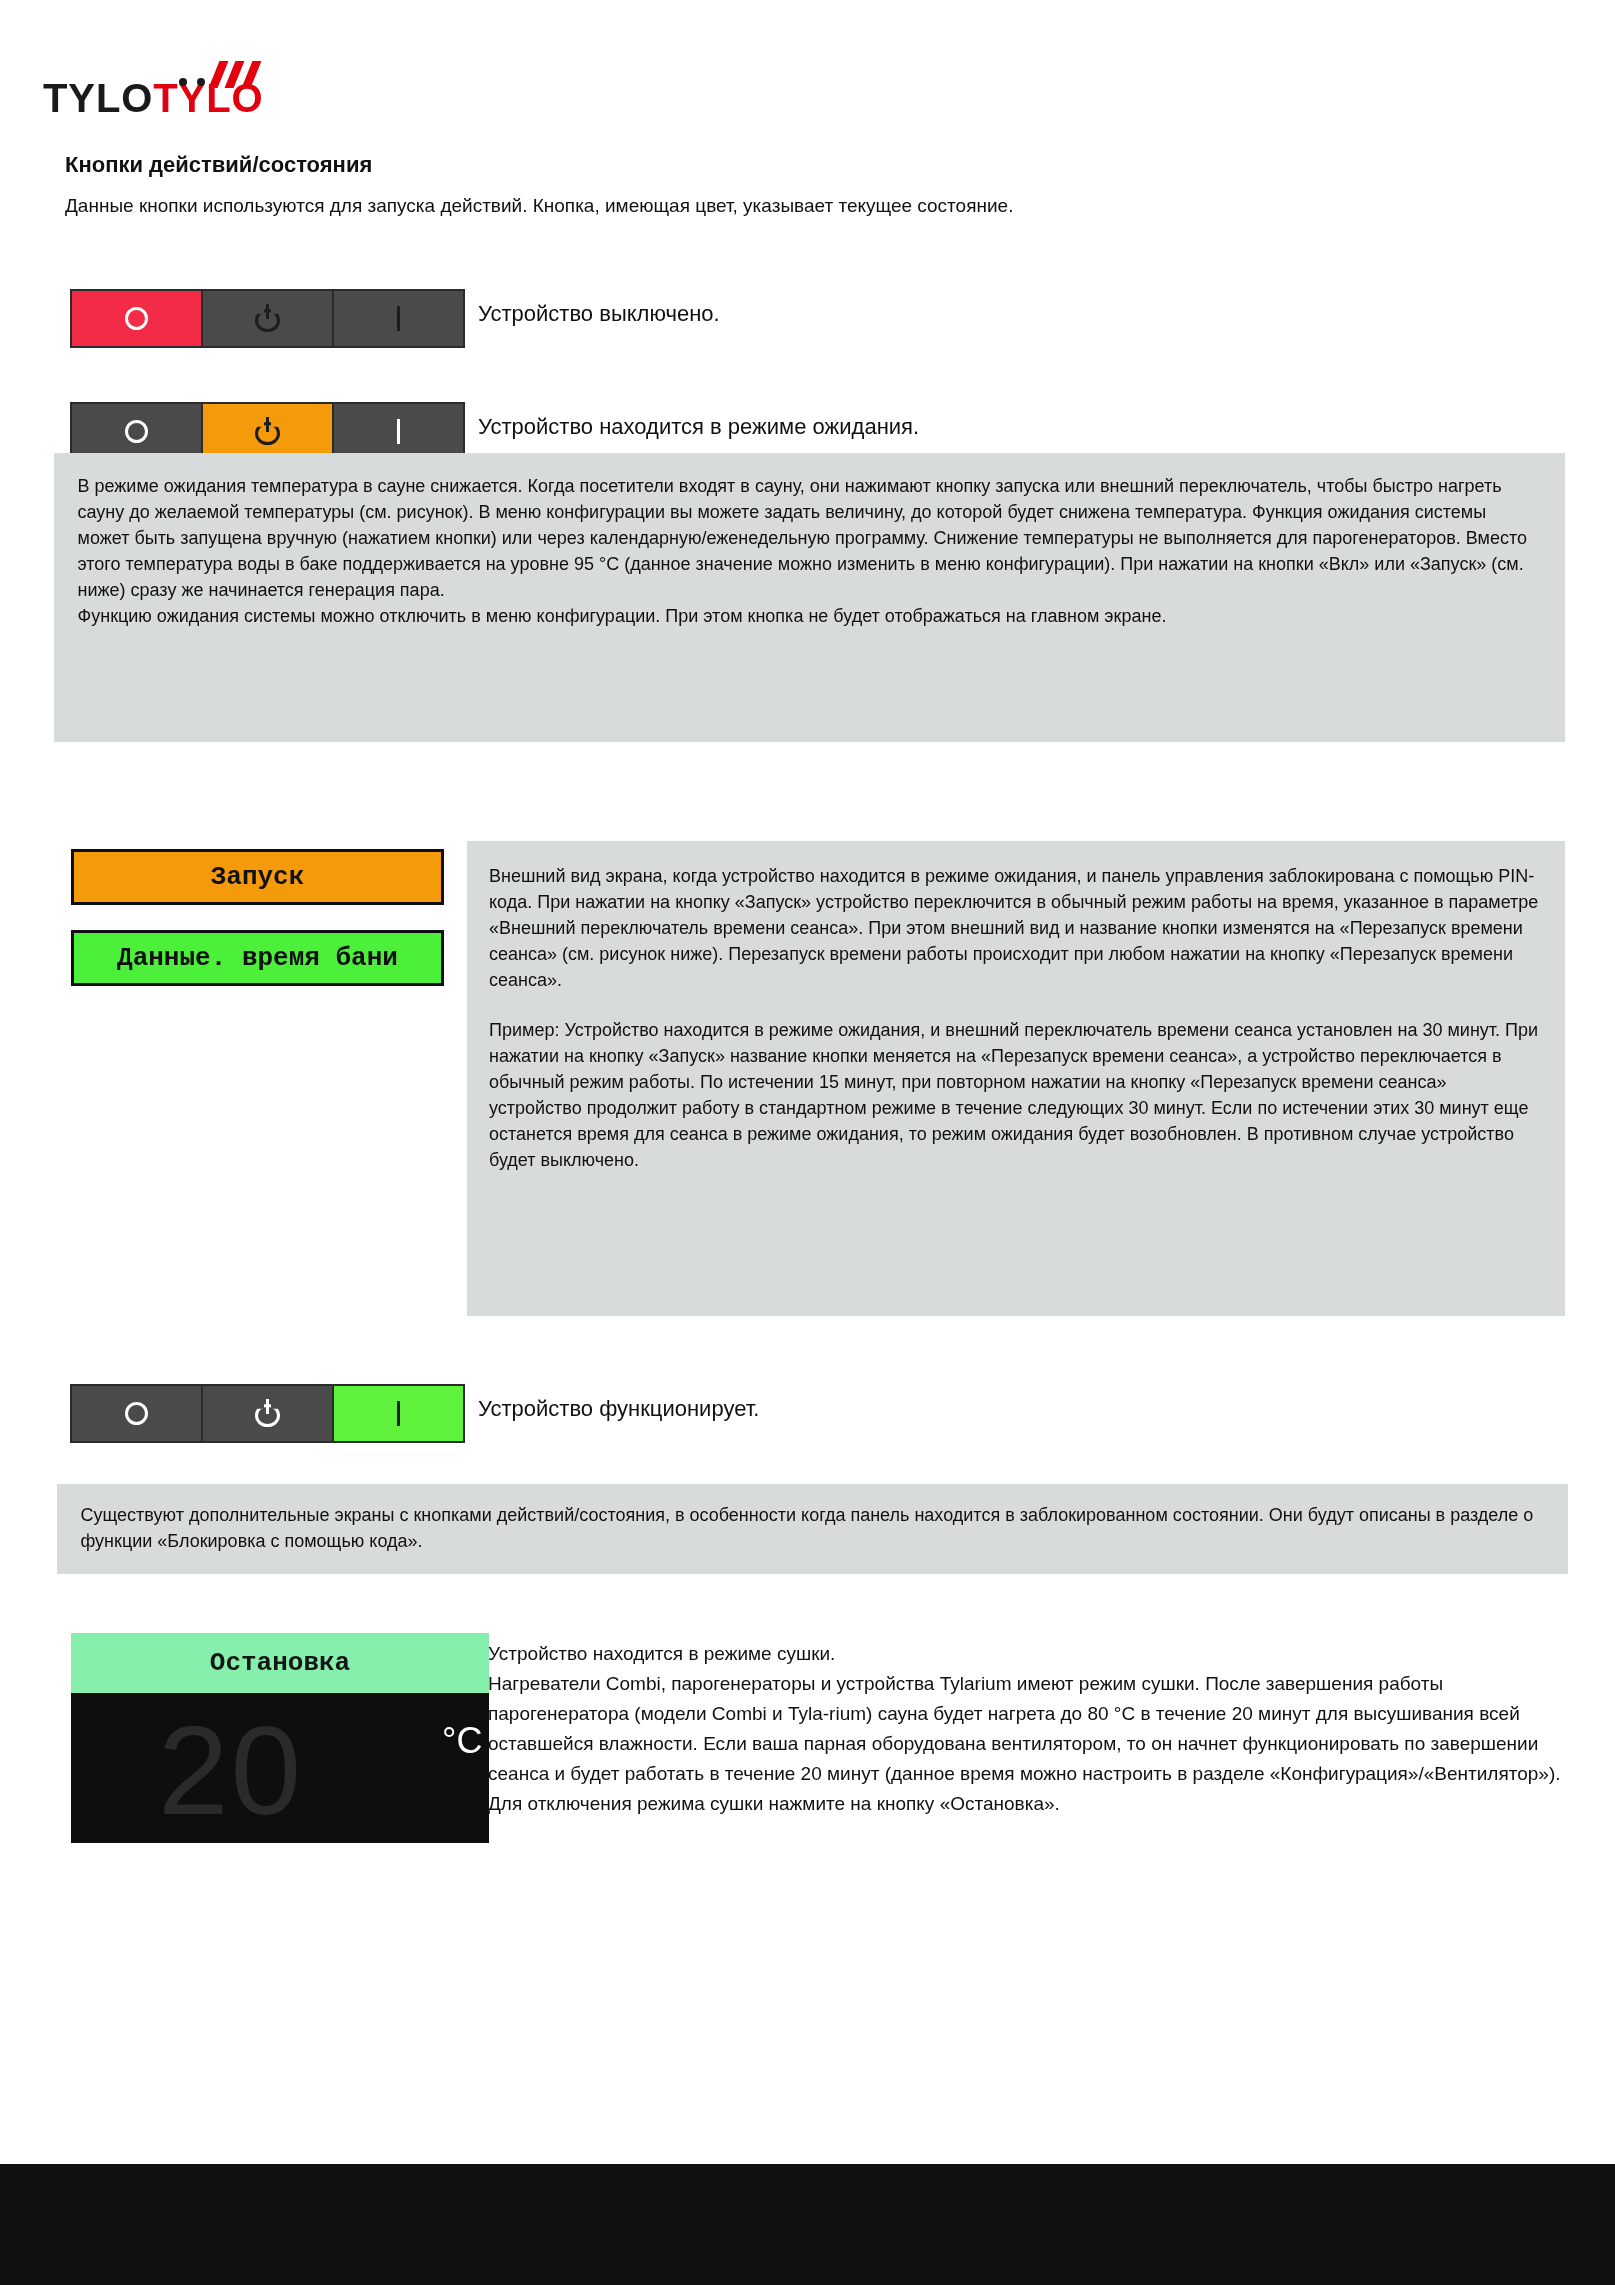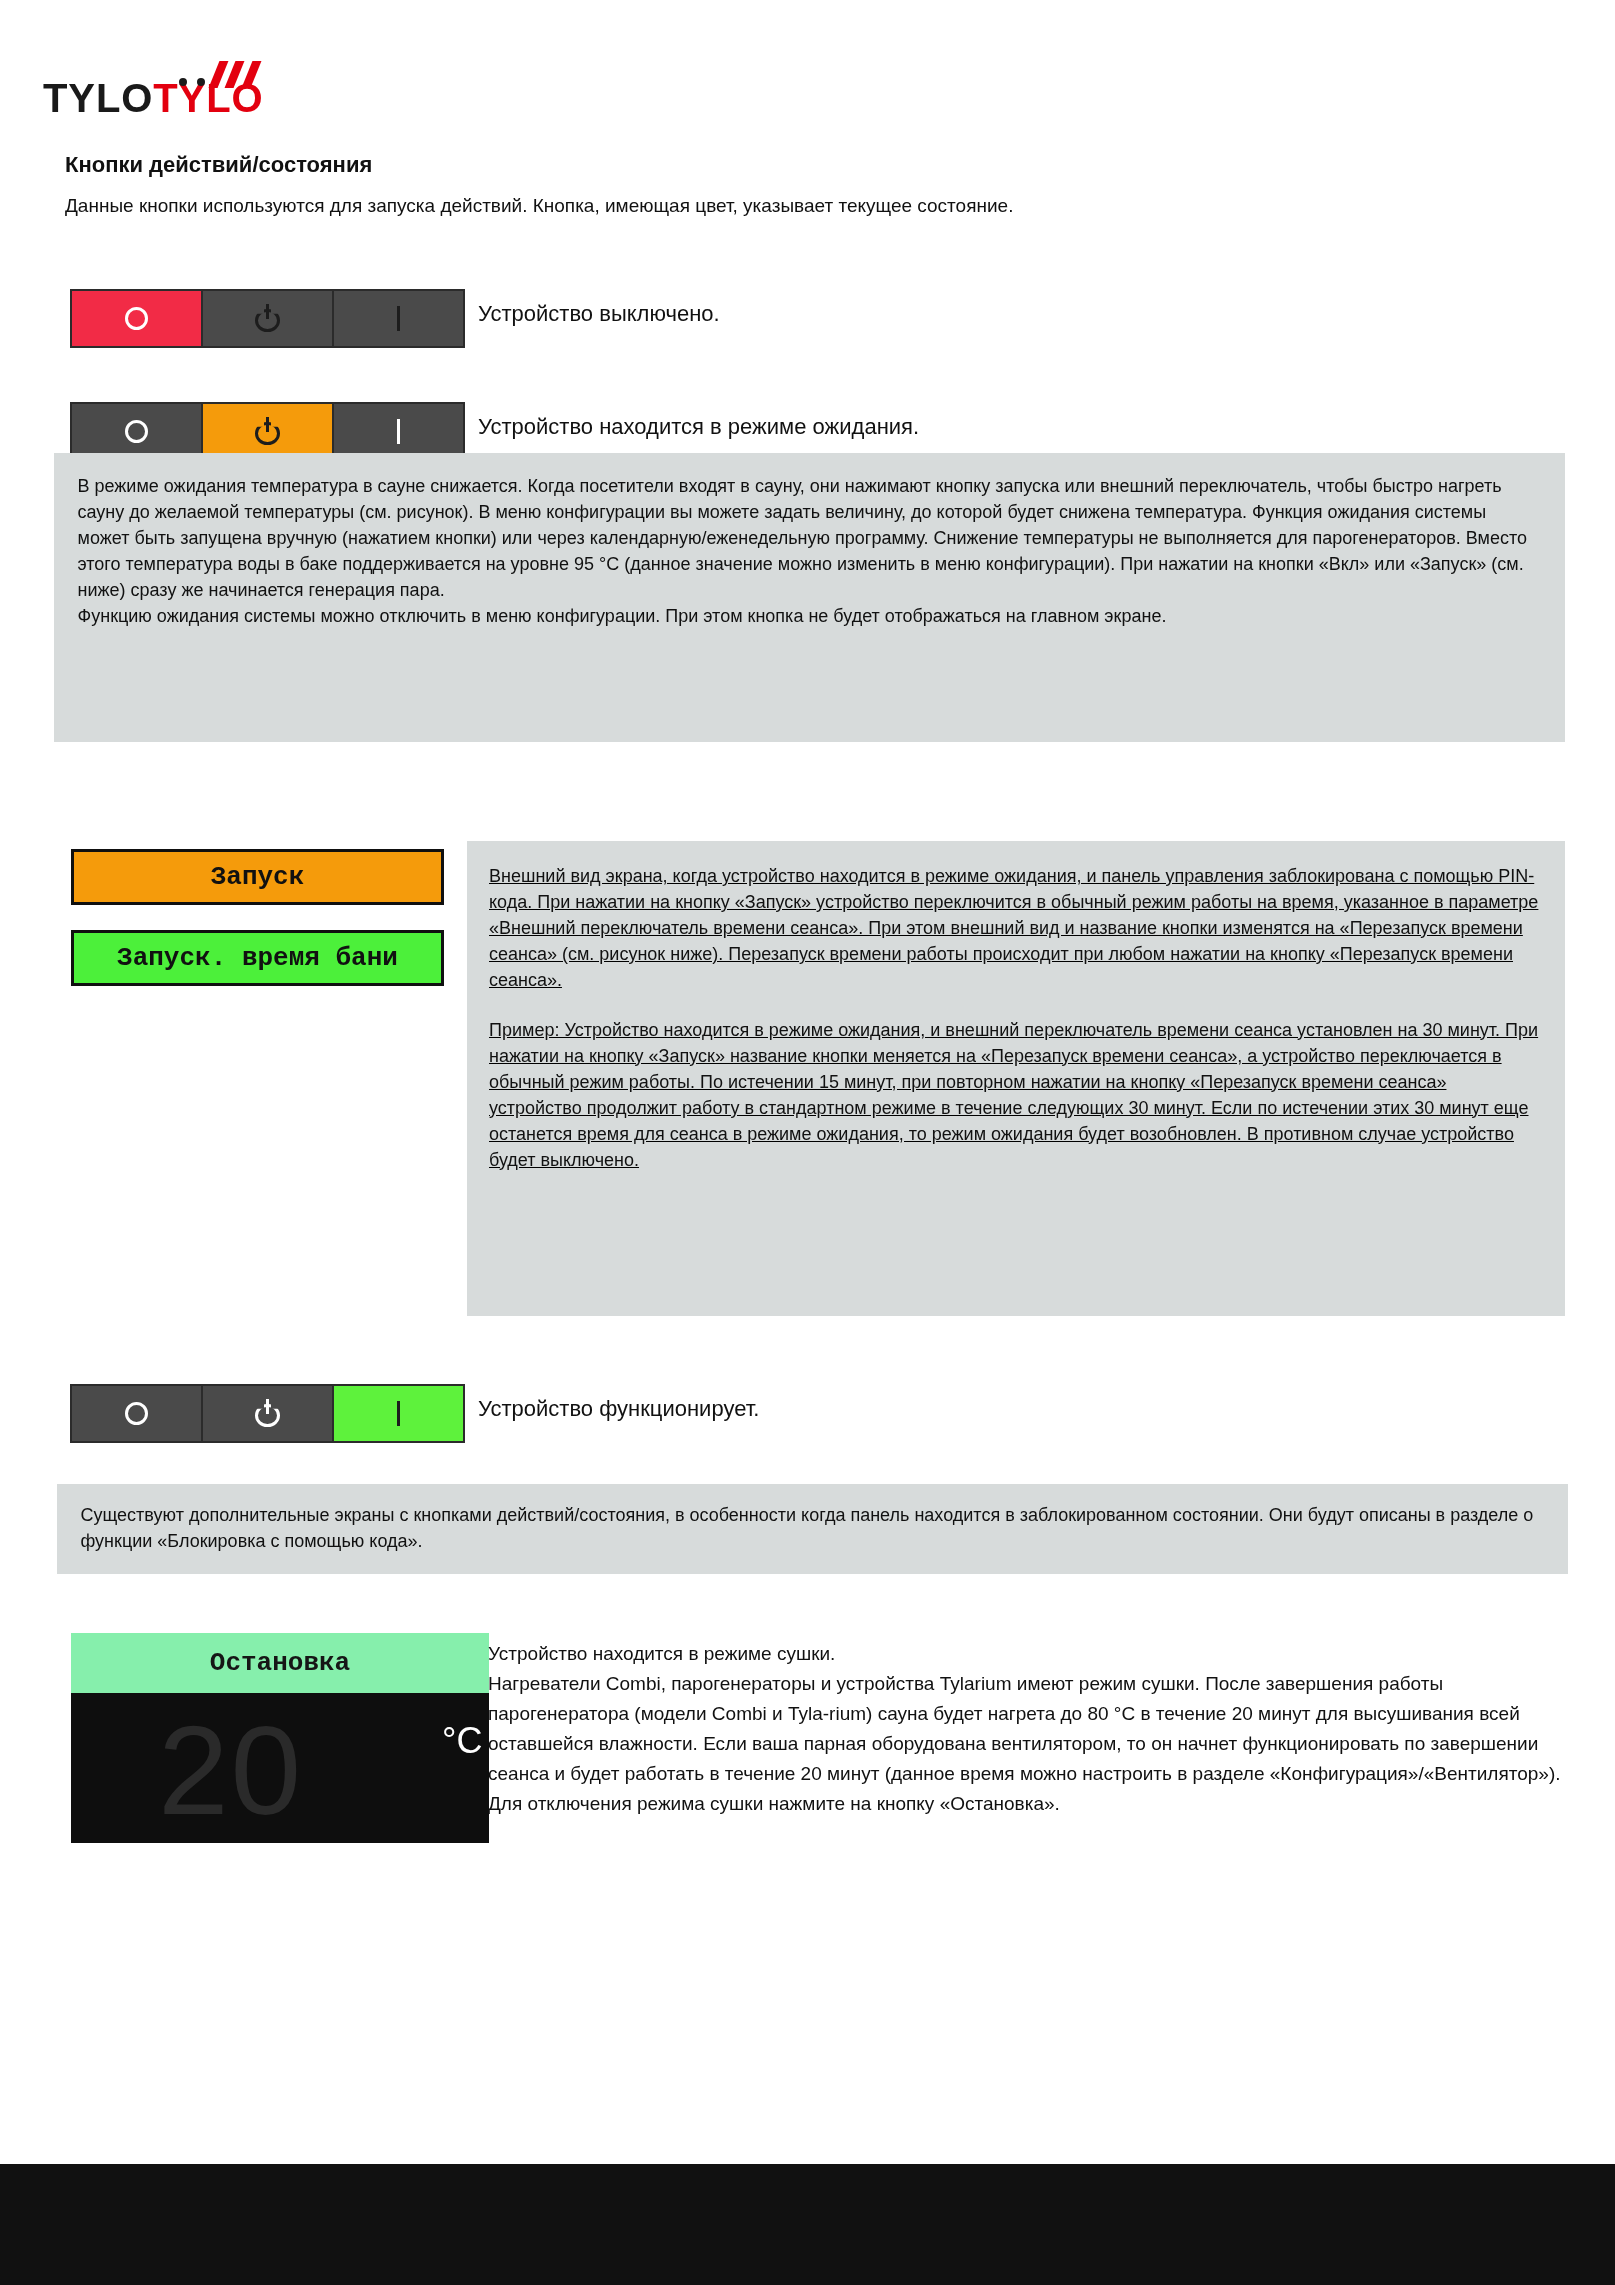--- a/index.html
+++ b/index.html
@@ -273,28 +273,28 @@
         <span class="ic-bar1"></span>
       </div>
   </div>
   <div class="caption" style="left:478px; top:412px; width:633px;">Устройство находится в режиме ожидания.</div>
 
   <div class="greybox" style="left:54px; top:453px; width:1511px; height:289px; padding:20px 23.5px 0 23.5px;">
     <p>В режиме ожидания температура в сауне снижается. Когда посетители входят в сауну, они нажимают кнопку запуска или внешний переключатель, чтобы быстро нагреть сауну до желаемой температуры (см. рисунок). В меню конфигурации вы можете задать величину, до которой будет снижена температура. Функция ожидания системы может быть запущена вручную (нажатием кнопки) или через календарную/еженедельную программу. Снижение температуры не выполняется для парогенераторов. Вместо этого температура воды в баке поддерживается на уровне 95 °C (данное значение можно изменить в меню конфигурации). При нажатии на кнопки «Вкл» или «Запуск» (см. ниже) сразу же начинается генерация пара.</p>
     <p style="margin-top:0px;">Функцию ожидания системы можно отключить в меню конфигурации. При этом кнопка не будет отображаться на главном экране.</p>
   </div>
 
-  <div class="greybox" style="left:467px; top:841px; width:1098px; height:475px; padding:22px 22px 12px 22px;text-decoration:underline;">
+  <div class="greybox" style="left:467px; top:841px; width:1098px; height:475px; padding:22px 22px 12px 22px;">
     <p>Внешний вид экрана, когда устройство находится в режиме ожидания, и панель управления заблокирована с помощью PIN-кода. При нажатии на кнопку «Запуск» устройство переключится в обычный режим работы на время, указанное в параметре «Внешний переключатель времени сеанса». При этом внешний вид и название кнопки изменятся на «Перезапуск времени сеанса» (см. рисунок ниже). Перезапуск времени работы происходит при любом нажатии на кнопку «Перезапуск времени сеанса».</p>
     <p style="margin-top:23.5px;">Пример: Устройство находится в режиме ожидания, и внешний переключатель времени сеанса установлен на 30 минут. При нажатии на кнопку «Запуск» название кнопки меняется на «Перезапуск времени сеанса», а устройство переключается в обычный режим работы. По истечении 15 минут, при повторном нажатии на кнопку «Перезапуск времени сеанса» устройство продолжит работу в стандартном режиме в течение следующих 30 минут. Если по истечении этих 30 минут еще останется время для сеанса в режиме ожидания, то режим ожидания будет возобновлен. В противном случае устройство будет выключено.</p>
   </div>
 
   <div class="widebtn orange" style="left:71px; top:849px; width:373px; height:56px;">Запуск</div>
 
-  <div class="widebtn green" style="left:71px; top:930px; width:373px; height:56px;">Запуск. время бани</div>
+  <div class="widebtn green" style="left:71px; top:930px; width:373px; height:56px;">Данные. время бани</div>
 
   <div class="btnbar" style="left:70px; top:1384px; width:395px; height:59px;">
     <div class="seg">
         <span class="ic-circle"></span>
       </div>
     <div class="seg">
         <span class="ic-power">
           <span class="ring"></span>
           <span class="bar"></span>
         </span>

